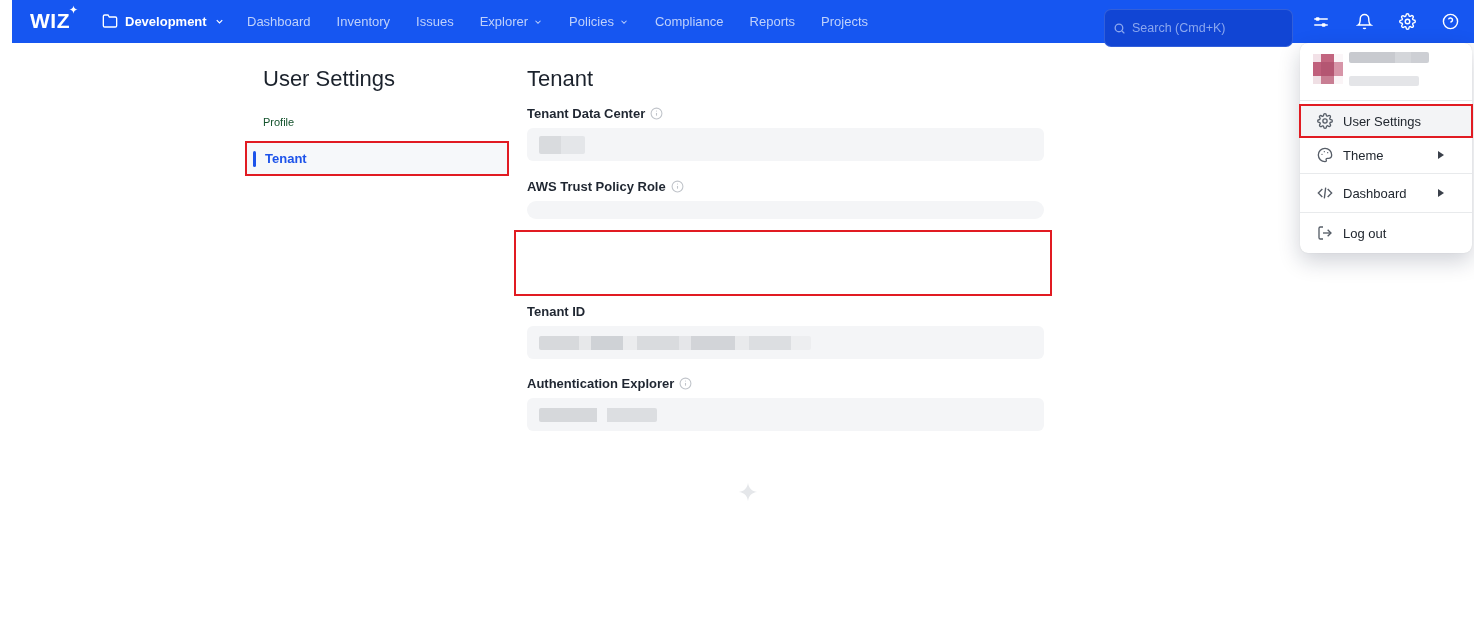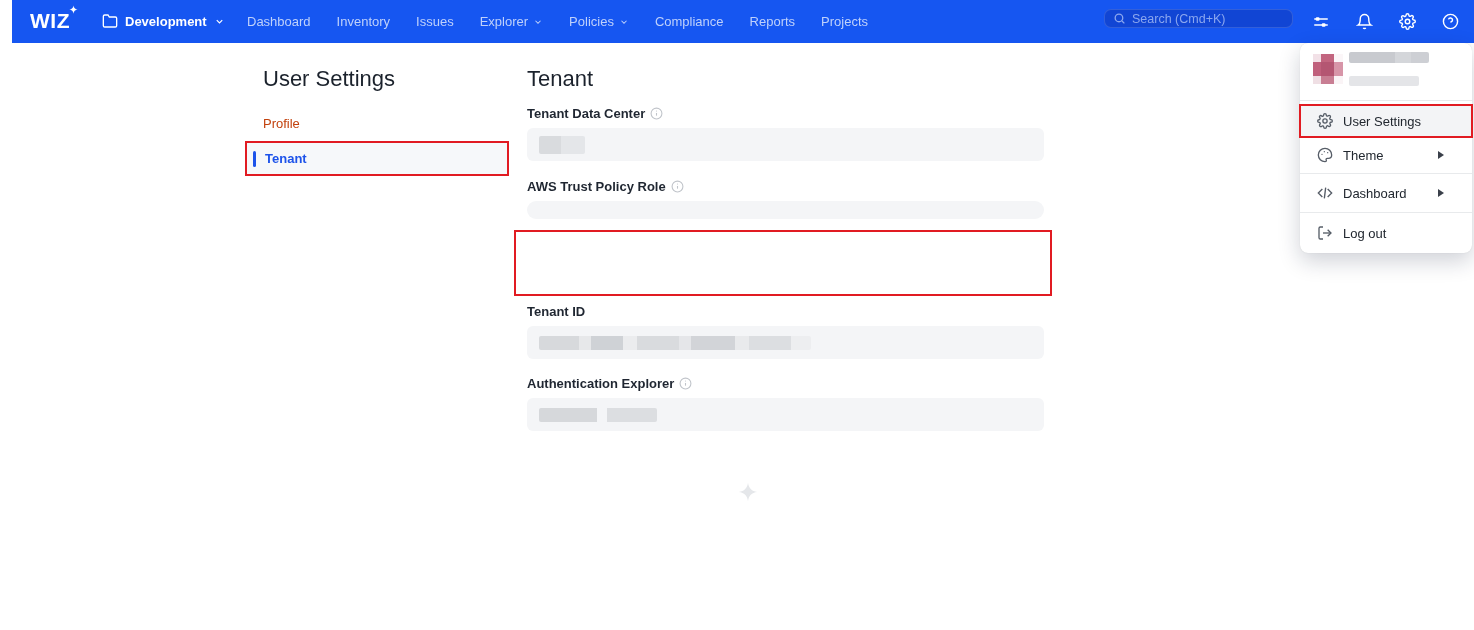--- a/index.html
+++ b/index.html
@@ -13,37 +13,37 @@
   .logo { position:absolute; left:18px; top:9px; color:#fff; font-weight:800;
     font-size:21px; letter-spacing:.5px; line-height:24px; }
   .logo .spark { position:absolute; right:-8px; top:-4px; width:9px; height:9px; }
   .proj { position:absolute; left:90px; top:0; height:42px; display:flex;
     align-items:center; gap:7px; color:#fff; font-size:13px; font-weight:700; cursor:pointer; }
   .proj svg { display:block; }
   .navlinks { position:absolute; left:235px; top:0; height:43px; display:flex;
     align-items:center; gap:26px; }
   .navlink { color:#BFD1FB; font-size:13px; display:flex; align-items:center;
     gap:5px; cursor:pointer; white-space:nowrap; }
-  .search { position:absolute; left:1092px; top:9px; width:189px; height:19px;
+  .search { position:absolute; left:1092px; top:9px; width:189px; height:38px;
     background:#1145D4; border:1px solid rgba(255,255,255,.14); border-radius:7px;
     display:flex; align-items:center; padding:2px 8px; gap:6px; }
   .search input { background:transparent; border:none; outline:none; width:140px;
     font-size:12.5px; color:#DCE6FF; font-family:"Liberation Sans",sans-serif; }
   .search input::placeholder { color:#8BA7EF; }
   .navicons { position:absolute; left:1296px; top:0; height:43px; display:flex;
     align-items:center; gap:17px; }
   .navicons .ic { width:26px; height:30px; display:flex; align-items:center;
     justify-content:center; cursor:pointer; }
   .ic.annotated { outline:2.5px solid #E11B22; outline-offset:0px; }
 
   
   .page-title { position:absolute; left:251px; top:66px; font-size:22px;
     font-weight:500; color:#1B222C; }
-  .snav-profile { position:absolute; left:251px; top:116px; font-size:13px;
-    color:#c2410c; cursor:pointer; }
+  .snav-profile { position:absolute; left:251px; top:116px; font-size:11px;
+    color:#14532d; cursor:pointer; }
   .snav-tenant-box { position:absolute; left:233px; top:141px; width:264px;
     height:35px; border:2.5px solid #E11B22; background:#F6F8FA;
     display:flex; align-items:center; cursor:pointer; }
   .snav-tenant-box .bar { width:3px; height:16px; background:#1D53EA;
     margin-left:6px; border-radius:2px; }
   .snav-tenant-box .lbl { margin-left:9px; font-size:13px; font-weight:700; color:#1D53EA; }
 
   
   .panel-title { position:absolute; left:515px; top:66px; font-size:22px;
     font-weight:500; color:#1B222C; }

